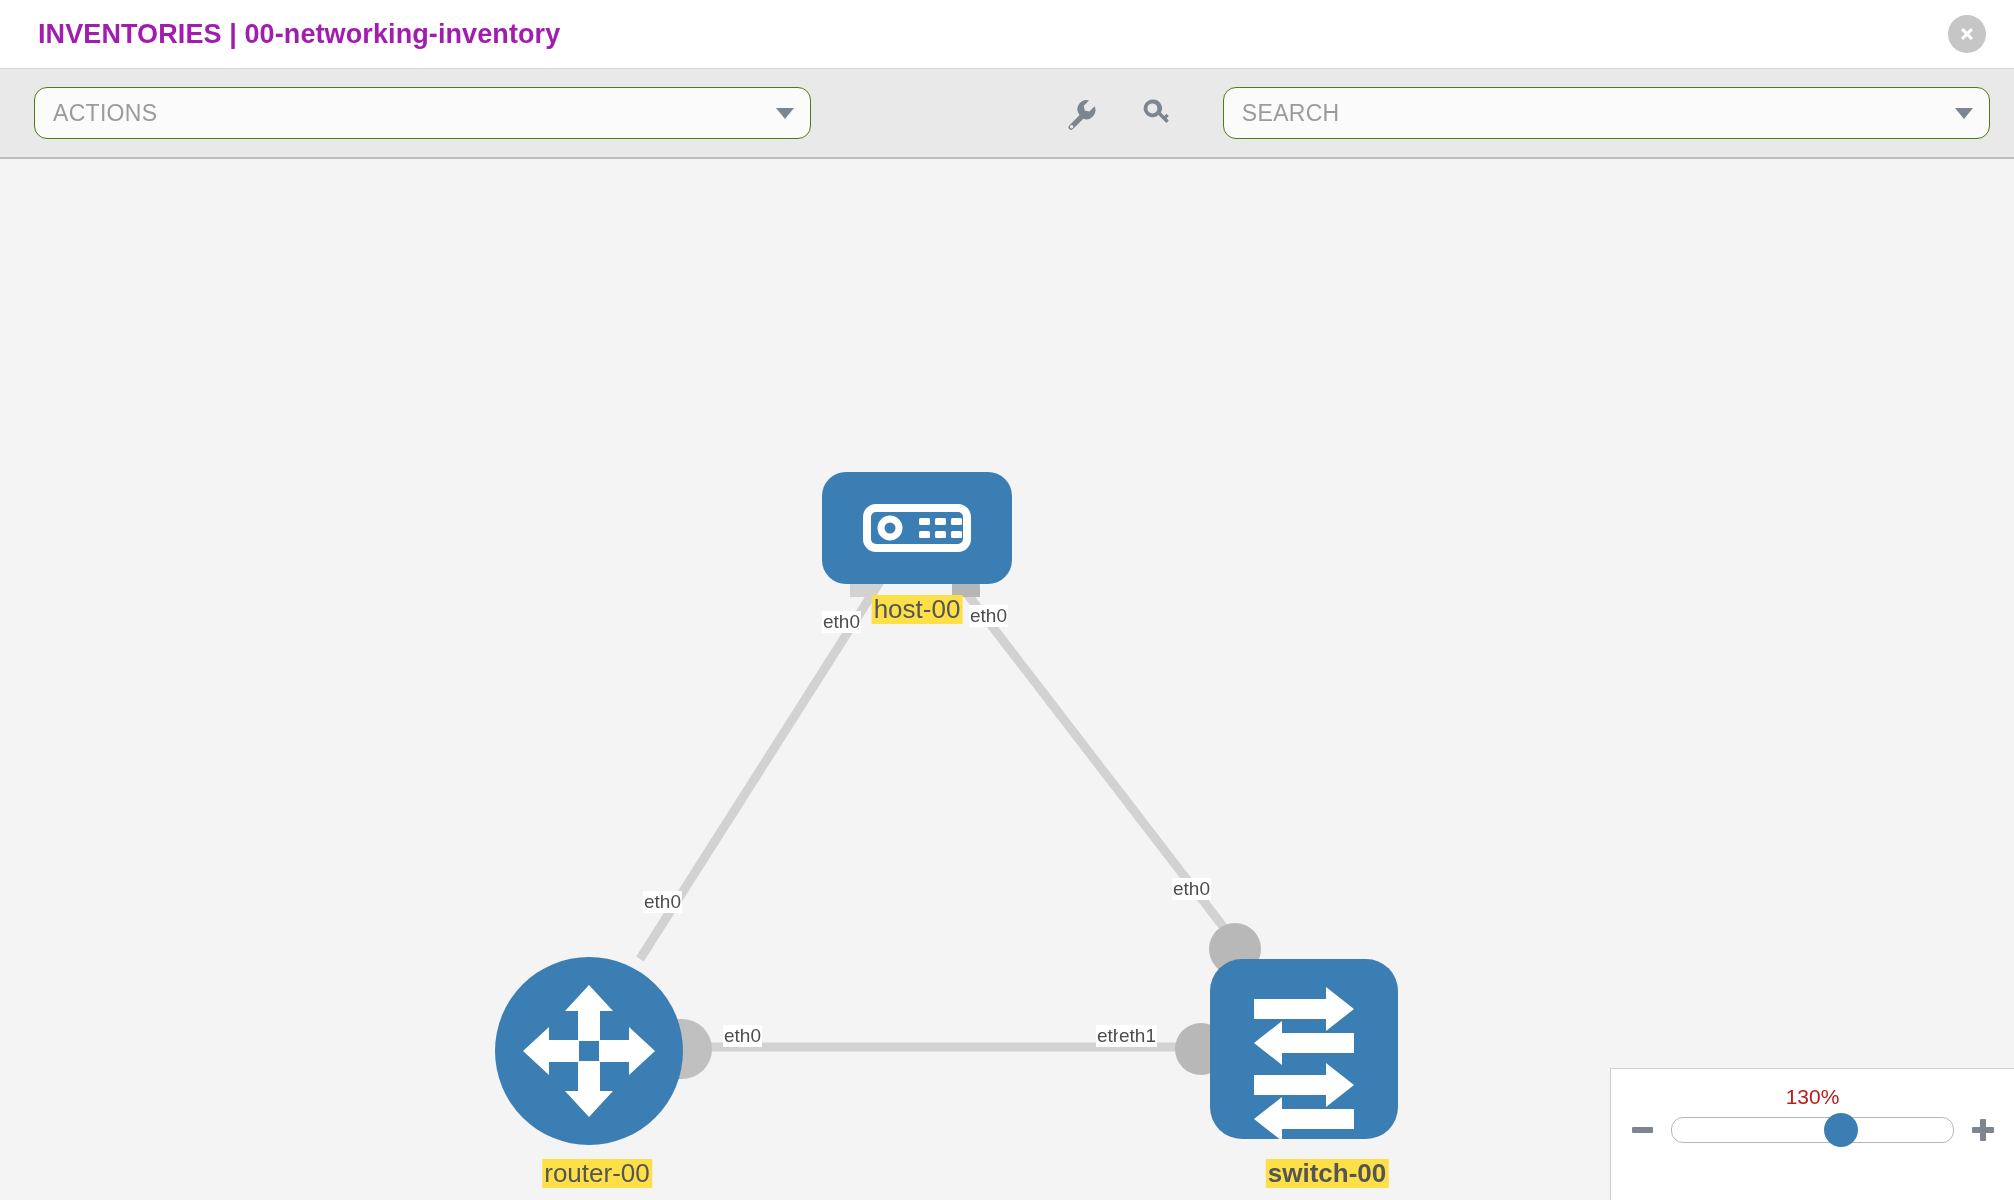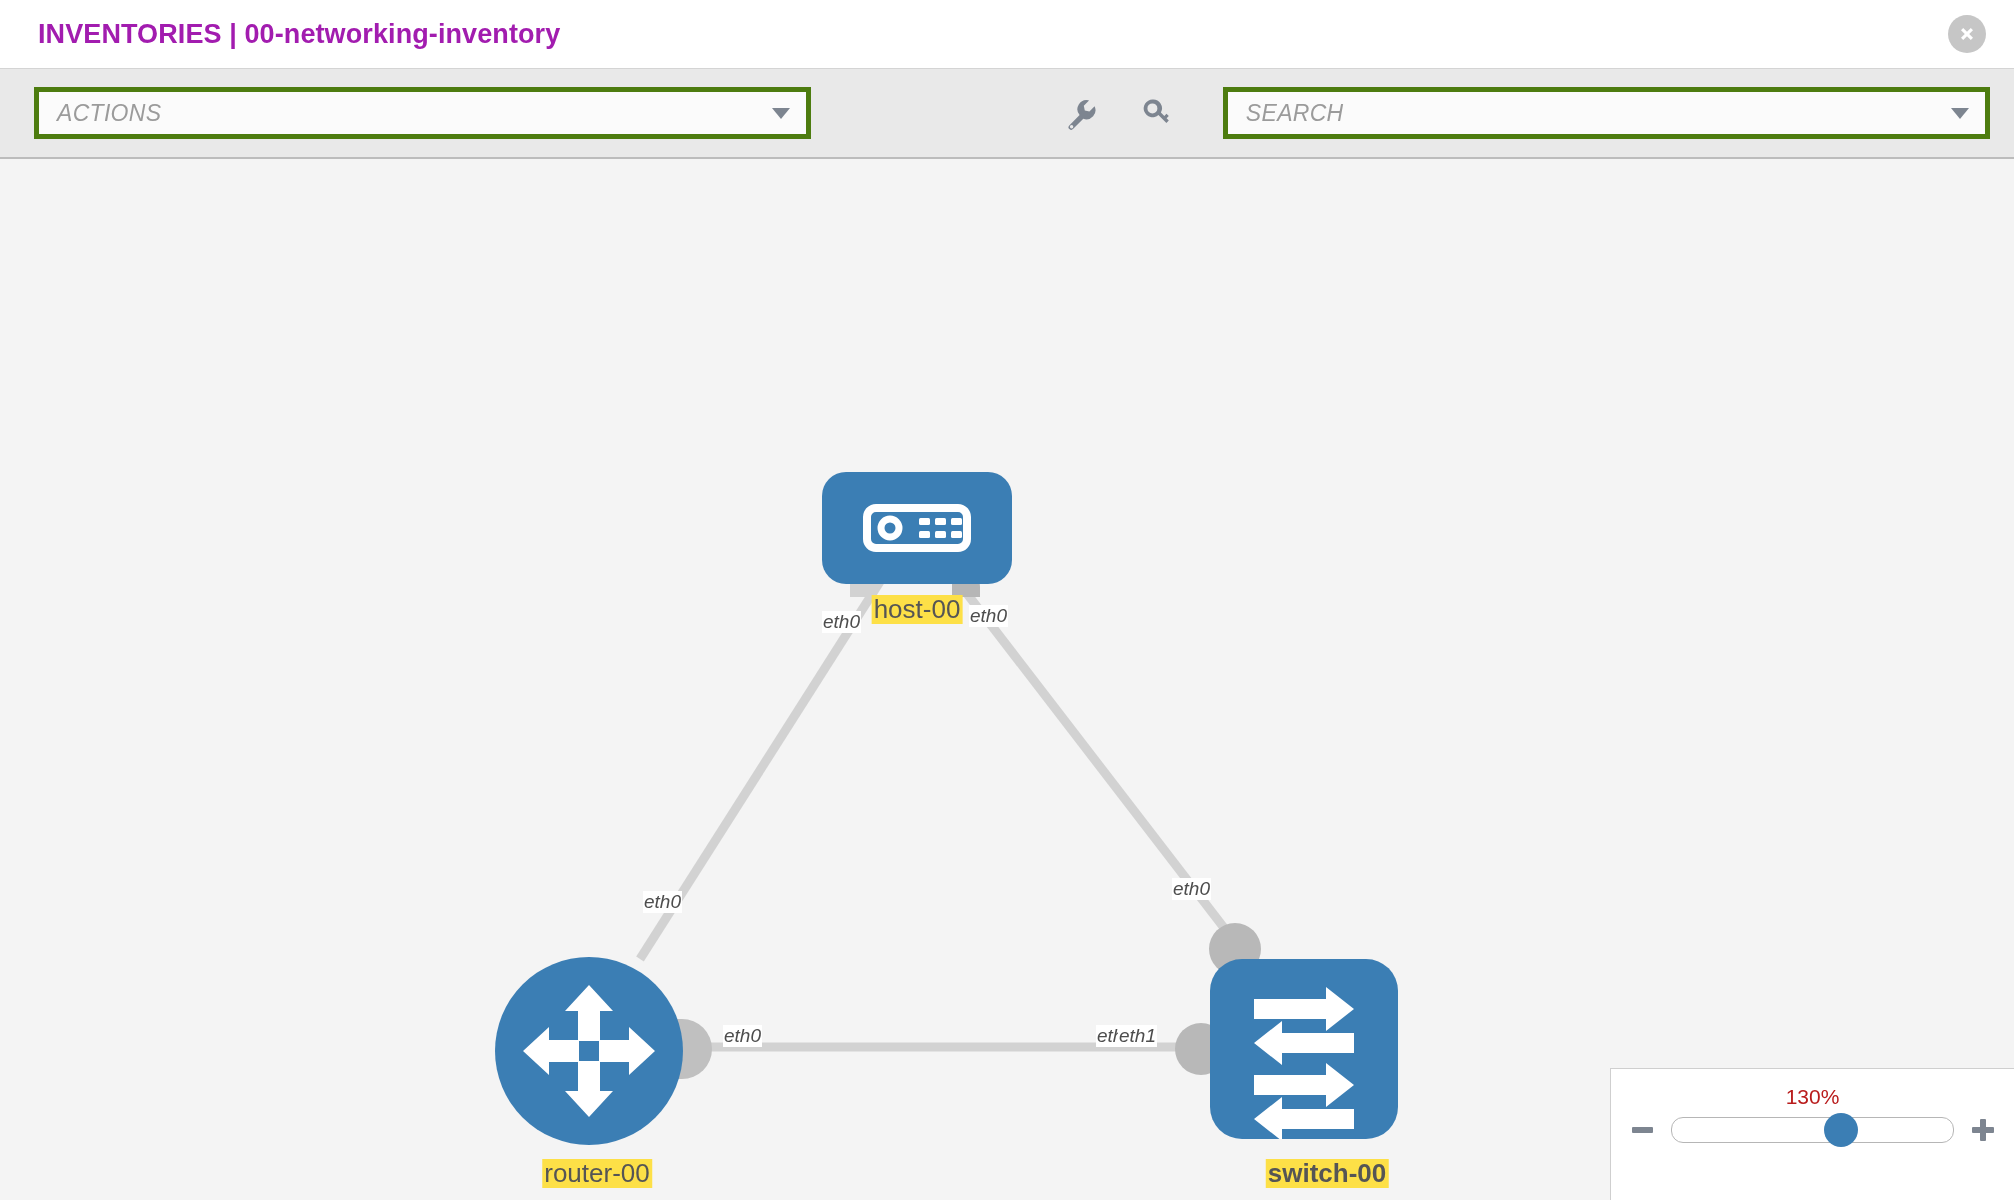--- a/index.html
+++ b/index.html
@@ -66,29 +66,28 @@
     border-bottom: 2px solid #bcbcbc;
     box-sizing: border-box;
     display: flex;
     align-items: center;
     padding: 0 24px 0 34px;
     position: relative;
   }
   .select-box {
     height: 52px;
     background: #fbfbfb;
-    border: 5px solid #4d7c0f;
-    border-radius: 0;
+    border: 1px solid #4d7c0f;
+    border-radius: 13px;
     display: flex;
     align-items: center;
     justify-content: space-between;
     padding: 0 16px 0 18px;
     box-sizing: border-box;
     cursor: pointer;
-    font-style: italic;
   }
   .select-box.actions { width: 800px; }
   .select-box.search  { width: 790px; }
   .select-text {
     font-size: 23px;
     color: #9b9b9b;
     letter-spacing: 0.3px;
     white-space: nowrap;
   }
   .caret {
@@ -136,21 +135,20 @@
     line-height: 1.1;
   }
   .iface-label {
     position: absolute;
     font-size: 19px;
     color: #4d4d4d;
     background: #ffffff;
     white-space: nowrap;
     padding: 0 1px;
     line-height: 1.15;
-    font-style: italic;
   }
 
   .node {
     position: absolute;
     cursor: pointer;
   }
   .node svg { display: block; }
 
   
   .zoom-panel {

